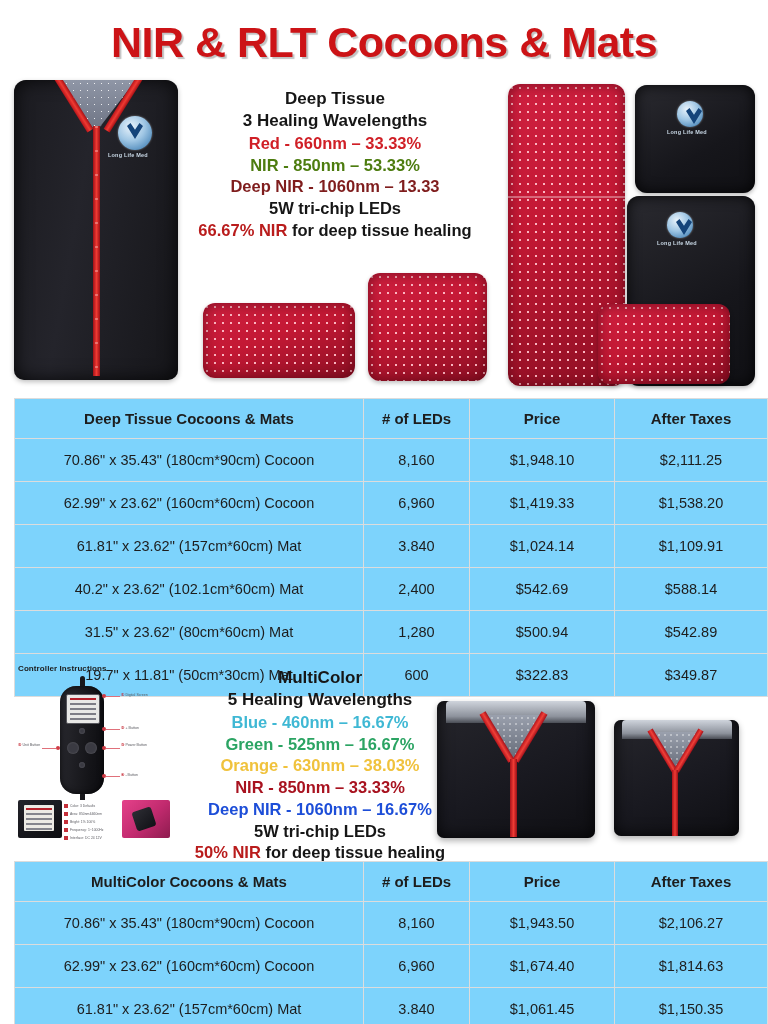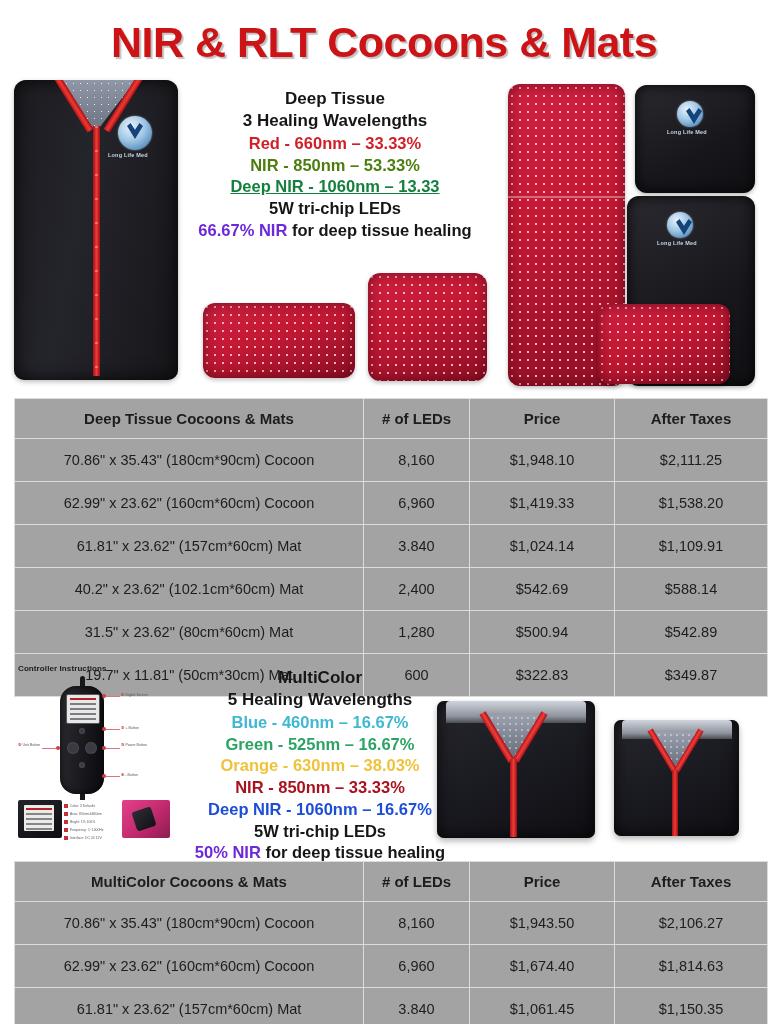--- a/index.html
+++ b/index.html
@@ -265,28 +265,28 @@
   }
   .spec .wl {
     font-size: 16.5px;
     font-weight: bold;
   }
   .spec .foot {
     font-size: 16.5px;
     font-weight: bold;
     color: #161616;
   }
-  .spec .foot .accent { color: #6d28d9; }
+  .spec .foot .accent { color: #b91c1c; }
 
   
   .tbl {
     position: absolute;
     border-collapse: collapse;
     table-layout: fixed;
-    background: #a3a3a3;
+    background: #7dd3fc;
   }
   .tbl td, .tbl th {
     border: 1px solid #dcdcdc;
     text-align: center;
     vertical-align: middle;
     color: #1d1d1d;
     font-weight: normal;
   }
   .tbl th {
     font-size: 15px;
@@ -334,21 +334,21 @@
     <div class="logo-text" style="left:30px; top:44px;">Long Life Med</div>
   </div>
 
   <div class="mat" style="left:598px; top:304px; width:132px; height:80px;"></div>
 
   <div class="spec" style="left:160px; top:88px; width:350px;">
     <div class="hdr">Deep Tissue</div>
     <div class="hdr">3 Healing Wavelengths</div>
     <div class="wl" style="color:#d01f26;">Red - 660nm – 33.33%</div>
     <div class="wl" style="color:#4d7c0f;">NIR - 850nm – 53.33%</div>
-    <div class="wl" style="color:#15803d;text-decoration:underline;">Deep NIR - 1060nm – 13.33</div>
+    <div class="wl" style="color:#7f1d1d;">Deep NIR - 1060nm – 13.33</div>
     <div class="foot">5W tri-chip LEDs</div>
     <div class="foot"><span class="accent">66.67% NIR</span><span> for deep tissue healing</span></div>
   </div>
 
   <table class="tbl" style="left:14px; top:398px;">
     <thead>
       <tr>
         <th class="c0">Deep Tissue Cocoons &amp; Mats</th>
         <th class="c1"># of LEDs</th>
         <th class="c2">Price</th>

